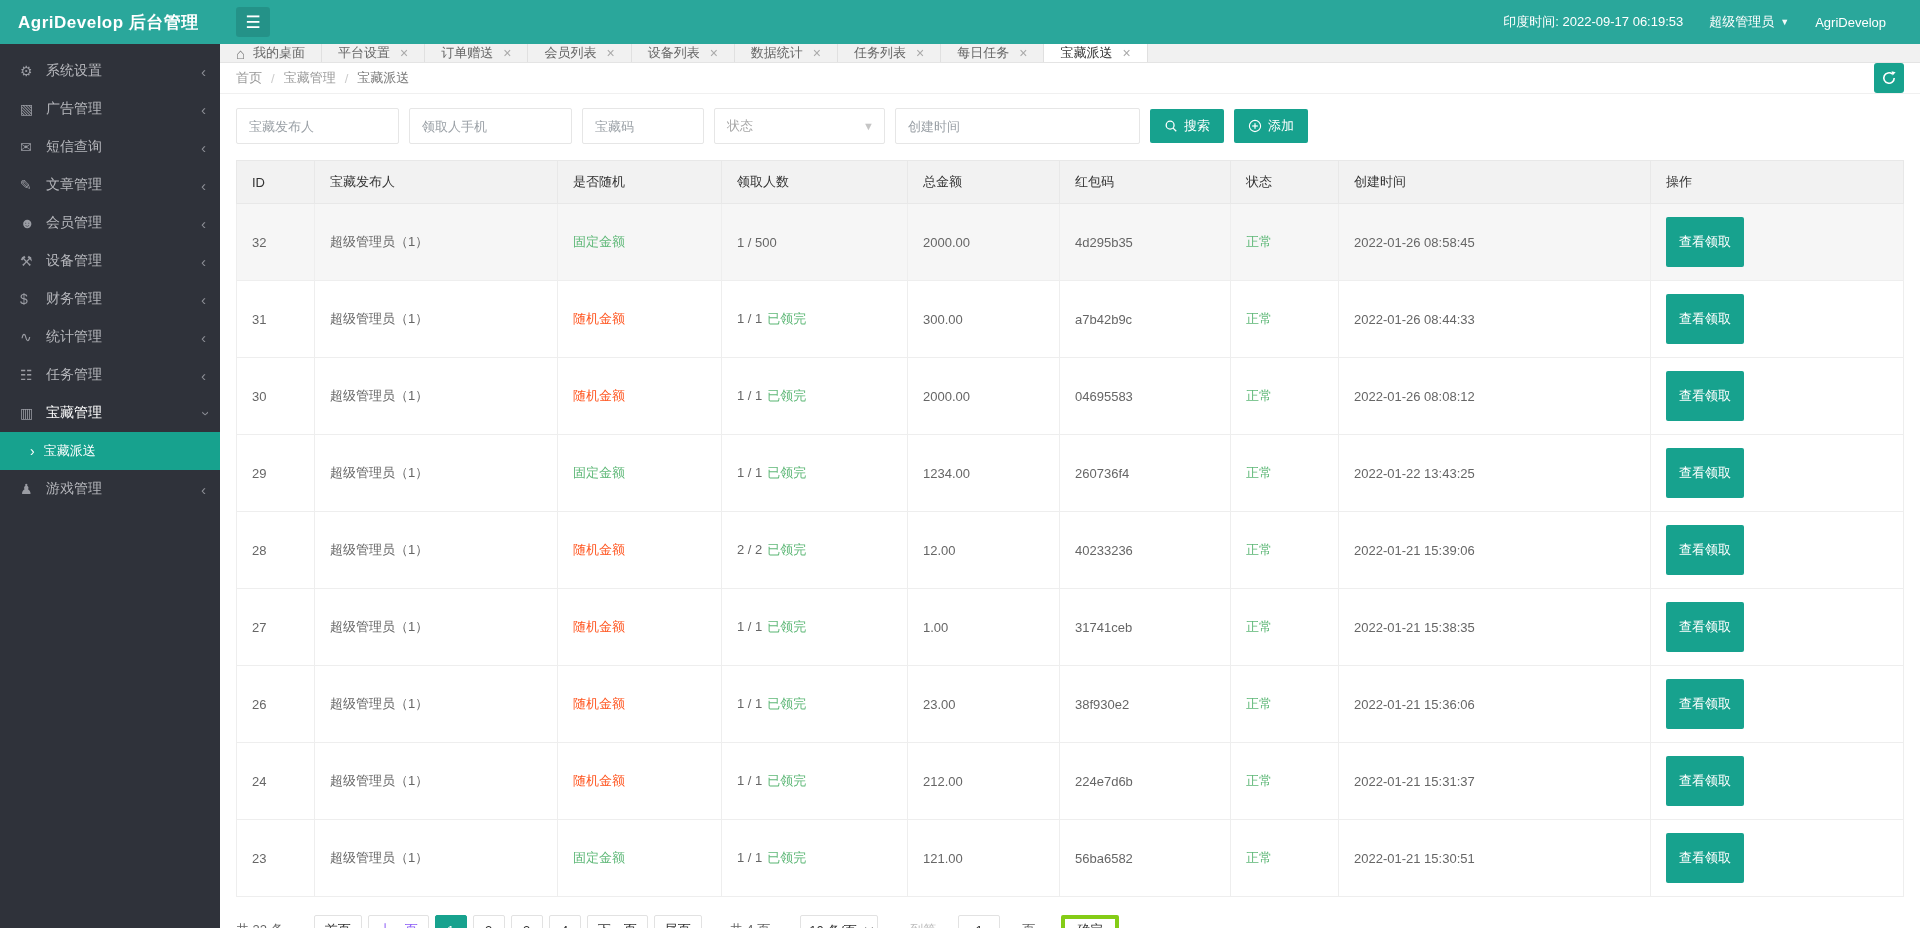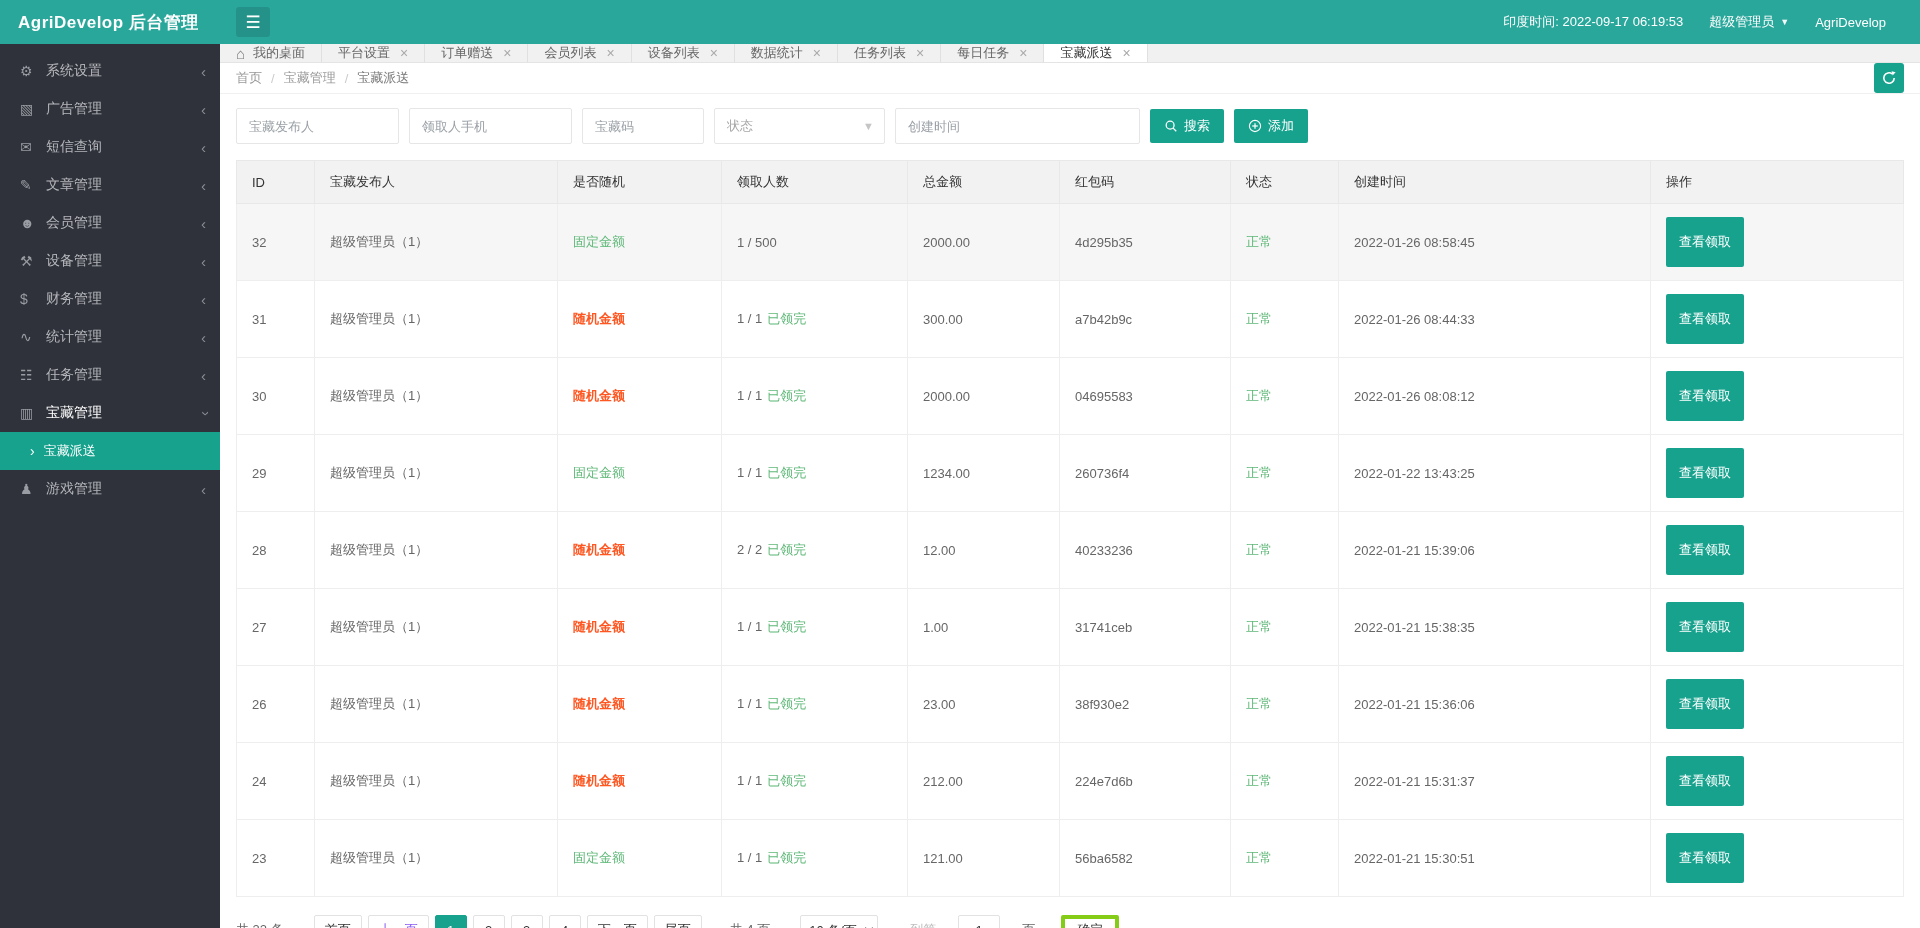--- a/index.html
+++ b/index.html
@@ -58,21 +58,21 @@
   .fake-select { width: 171px; height: 36px; border: 1px solid #e6e6e6; border-radius: 2px; display: flex; align-items: center; justify-content: space-between; padding: 0 10px 0 12px; font-size: 13px; color: #a6a6a6; cursor: pointer; background: #fff; }
   .fs-arrow { color: #c5c5c5; font-size: 11px; }
   .btn-primary { height: 34px; background: #17a28e; color: #fff; border: none; border-radius: 2px; padding: 0 14px; font-size: 13px; display: inline-flex; align-items: center; gap: 6px; cursor: pointer; }
 
   
   .data-table { width: 100%; border-collapse: collapse; margin-top: 16px; font-size: 13px; table-layout: fixed; }
   .data-table th { background: #f2f2f2; color: #333; font-weight: normal; text-align: left; padding: 12px 15px; border: 1px solid #e8e8e8; }
   .data-table td { padding: 13px 15px; border: 1px solid #eee; color: #666; overflow: hidden; white-space: nowrap; }
   .data-table tbody tr:first-child td { background: #f6f6f6; }
   .kind-fixed { color: #5FB878; }
-  .kind-random { color: #FF5722; font-weight: bold; }
+  .kind-random { color: #FF5722; }
   .done-label { color: #5FB878; margin-left: 5px; }
   .status-ok { color: #5FB878; }
   .btn-action { background: #17a28e; color: #fff; border: none; border-radius: 2px; padding: 16px 13px; font-size: 13px; cursor: pointer; }
 
   
   .pagination { display: flex; align-items: center; margin-top: 18px; font-size: 13px; color: #666; gap: 22px; }
   .pg-total { margin-right: 8px; color: #666; }
   .pg-pages { display: flex; align-items: center; gap: 6px; }
   .pg-btn { min-width: 32px; height: 30px; padding: 0 10px; border: 1px solid #e2e2e2; background: #fff; color: #333; font-size: 13px; cursor: pointer; display: inline-flex; align-items: center; justify-content: center; border-radius: 2px; }
   .pg-btn.disabled { color: #8b5cf6; cursor: default; text-align: center; }

